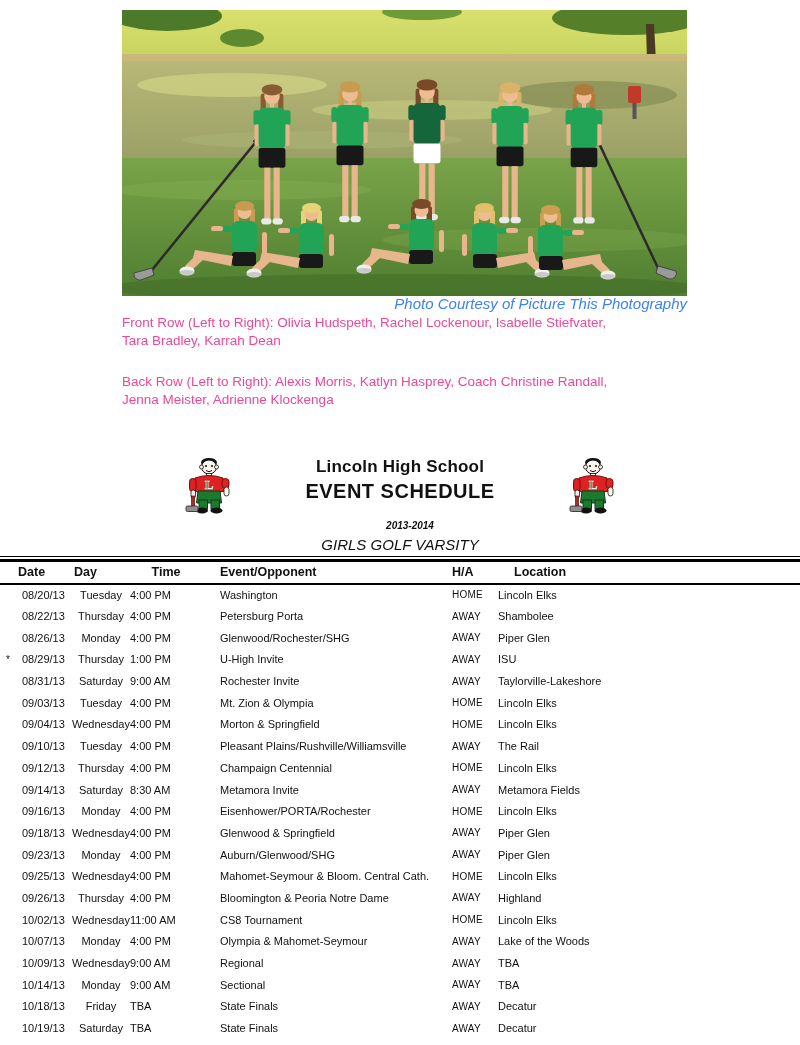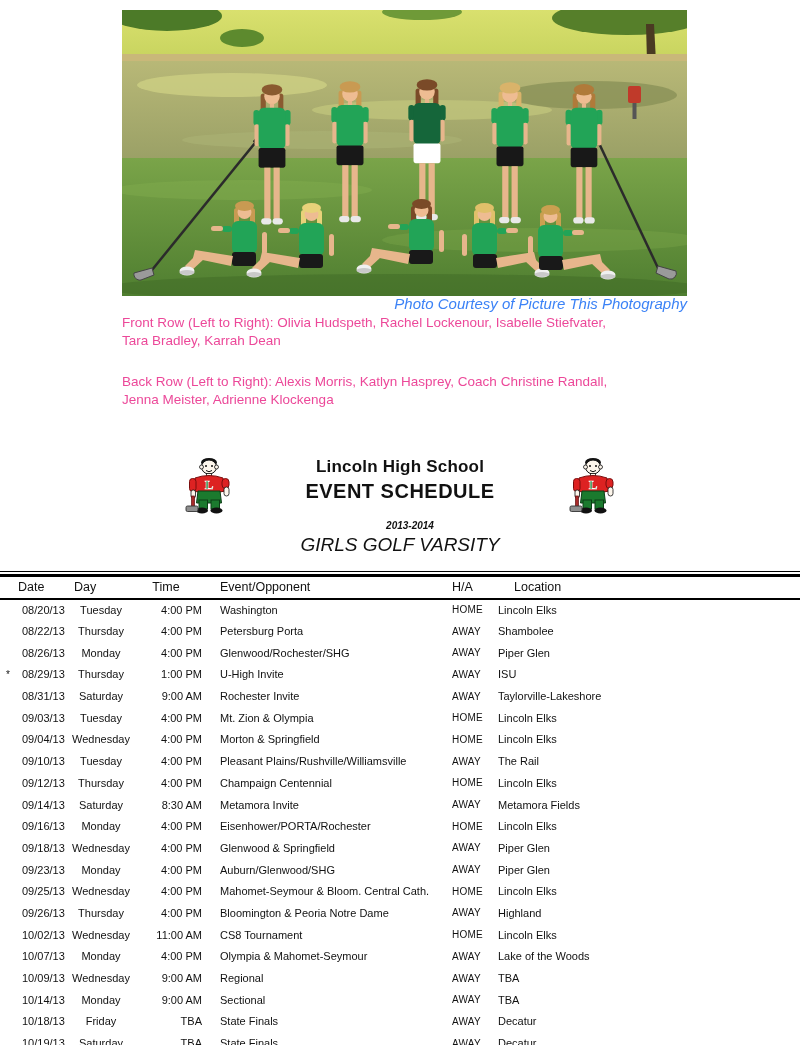--- a/index.html
+++ b/index.html
@@ -25,46 +25,46 @@
   .caption.back  { margin-top:24px; }
 
   
   .title-section { position:relative; width:800px; margin-top:48px; height:60px; }
   .mascot { position:absolute; top:0; width:52px; height:58px; }
   .mascot.left  { left:183px; }
   .mascot.right { left:567px; }
   .school-name { text-align:center; font-weight:bold; font-size:17px; line-height:22px; letter-spacing:.2px; }
   .event-title { text-align:center; font-weight:bold; font-size:20px; line-height:26px; letter-spacing:.5px; }
   .season { text-align:center; font-weight:bold; font-style:italic; font-size:10px; line-height:15px; margin-top:2px;padding-left:20px; }
-  .team   { text-align:center; font-style:italic; font-size:19px; line-height:23px; margin-bottom:15px; }
+  .team   { text-align:center; font-style:italic; font-size:15px; line-height:23px; margin-bottom:0; }
 
   
   .rule-thin  { width:800px; height:1px; background:#000; }
   .rule-gap   { width:800px; height:2px; background:#fff; }
   table.schedule { width:800px; border-collapse:collapse; table-layout:fixed; }
   col.c-note { width:16px; }  col.c-date { width:56px; }
   col.c-day  { width:58px; }  col.c-time { width:78px; }
   col.c-event{ width:238px; } col.c-ha   { width:48px; }
   col.c-location { width:auto; }
 
   thead tr { border-top:3px solid #000; border-bottom:2px solid #000; height:23px; }
-  thead th { font-size:12.5px; font-weight:normal; text-align:left; vertical-align:middle; white-space:nowrap;margin-left:48px; }
+  thead th { font-size:12.5px; font-weight:bold; text-align:left; vertical-align:middle; white-space:nowrap;margin-left:48px; }
   th.col-date { padding-left:2px; }
   th.col-day  { padding-left:2px; }
   th.col-time { text-align:center; padding-right:6px; }
   th.col-event{ padding-left:12px; }
   th.col-ha   { padding-left:6px; }
   th.col-location { padding-left:20px; }
 
   tbody tr { height:21.7px;padding-left:13px; }
   tbody td { font-size:11px; vertical-align:middle; white-space:nowrap; overflow:hidden; }
   td.col-note { text-align:center; font-size:10px; }
   td.col-date { padding-left:6px; }
   td.col-day  { text-align:center; }
-  td.col-time { text-align:right; padding-right:6px; }
+  td.col-time { padding-right:6px; }
   td.col-event{ padding-left:12px; }
   td.col-ha   { padding-left:6px; font-size:10px; letter-spacing:.2px; }
   td.col-location { padding-left:4px; }
 </style>
 </head>
 <body>
 
 <div class="page">
 
   <div class="photo-wrap">

